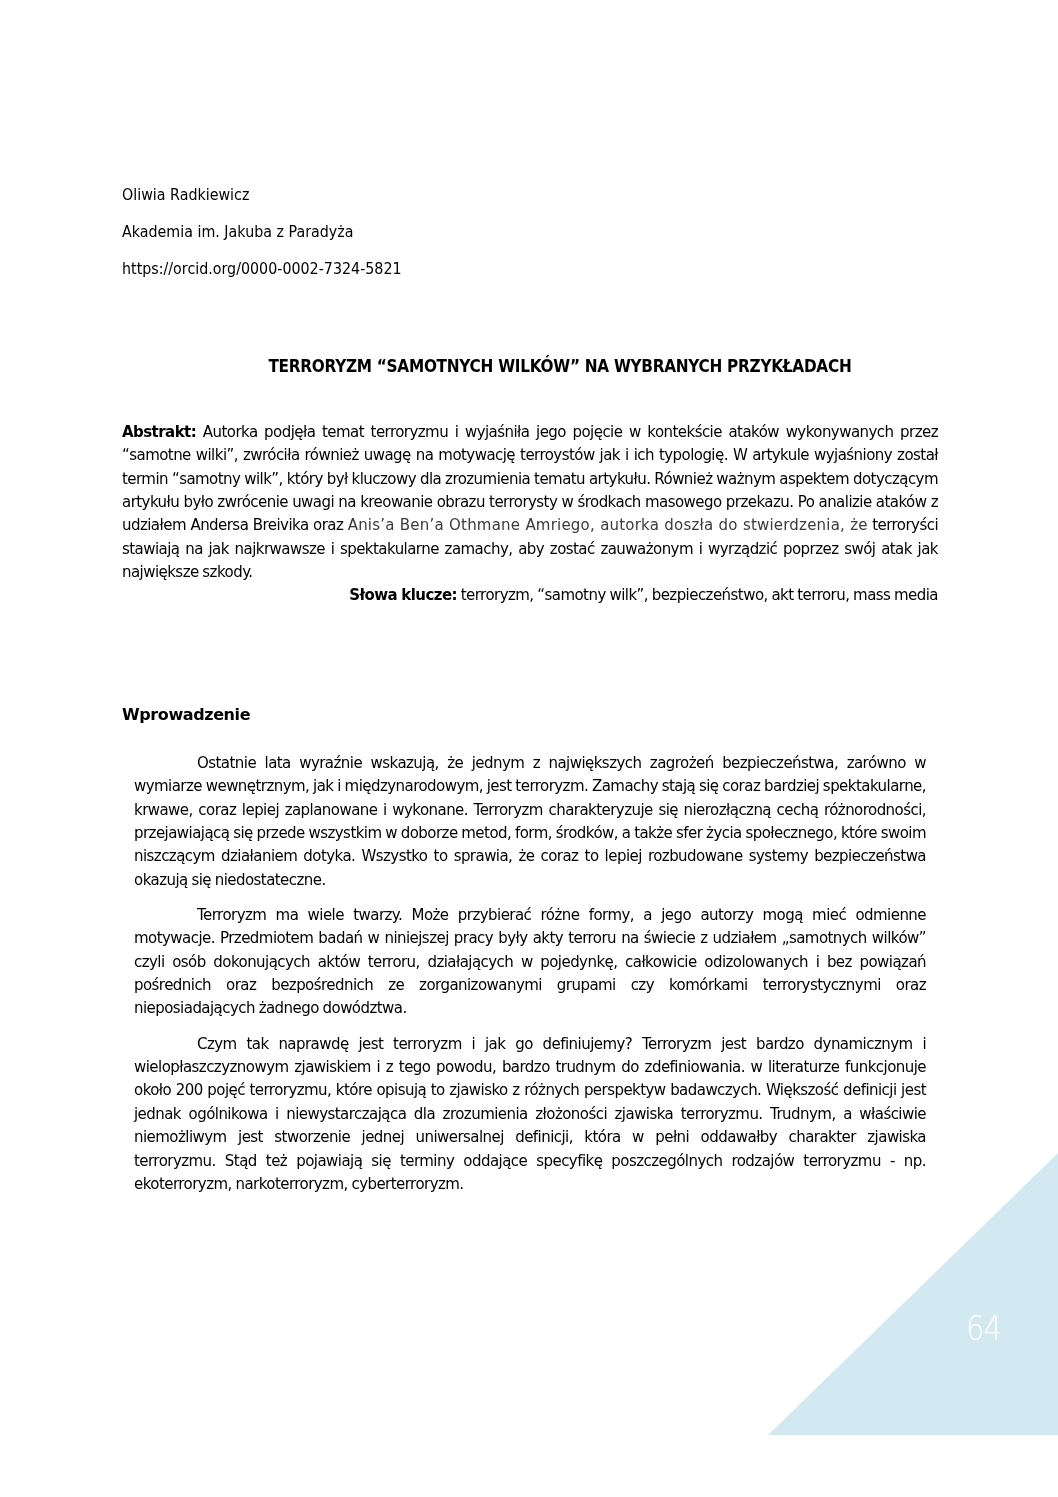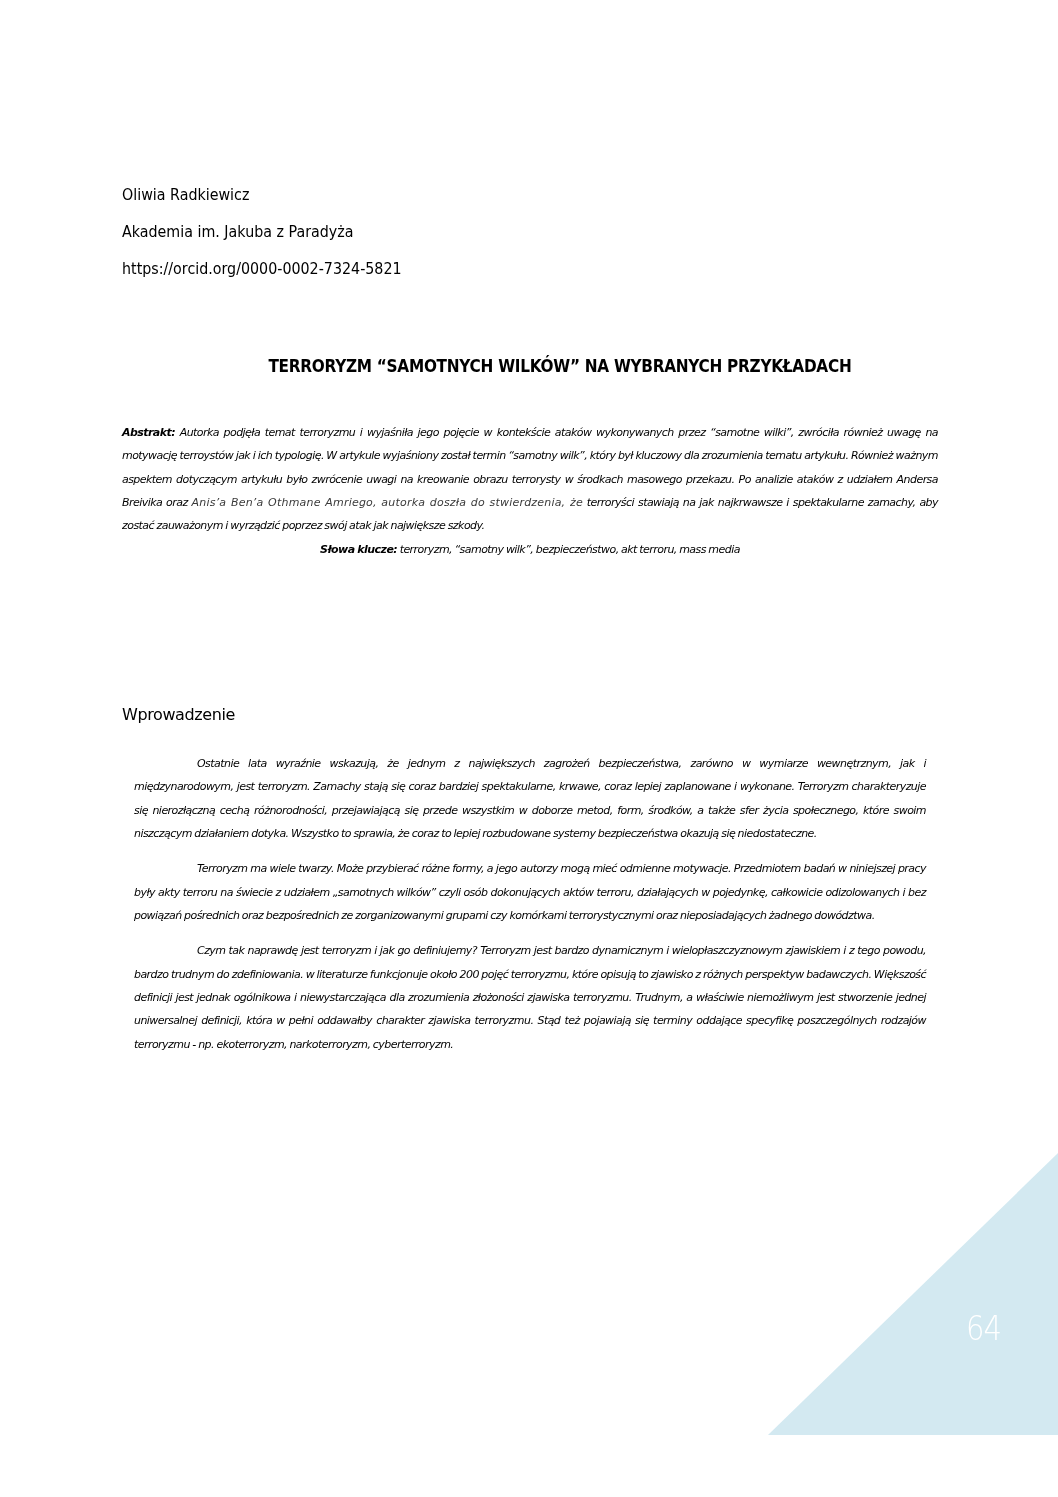--- a/index.html
+++ b/index.html
@@ -65,37 +65,36 @@
       padding-left: 31px;
     }
     .title span {
       display: inline-block;
       transform: scaleX(0.9);
     }
     .text-block {
       position: absolute;
       left: 122px;
       width: 816px;
-      font-size: 11px;
+      font-size: 15px;
       line-height: 23.35px;
       text-align: justify;
       letter-spacing: -0.55px;
       word-spacing: -0.5px;
-      font-style: italic;
     }
     .abstract { top: 421px; }
     .abstract .muted { color: #3a3a3a; letter-spacing: 0.2px; }
     .bold-label { font-weight: bold; }
-    .keywords { margin: 0; text-align: center; }
+    .keywords { margin: 0; text-align: right; }
     .section-heading {
       position: absolute;
       left: 122px;
       top: 705px;
       font-size: 16px;
-      font-weight: normal;
+      font-weight: bold;
       letter-spacing: -0.4px;
     }
     .body { top: 740px; }
     .body p {
       margin: 12px;
       text-indent: 63px;
     }
   </style>
 </head>
 <body>

